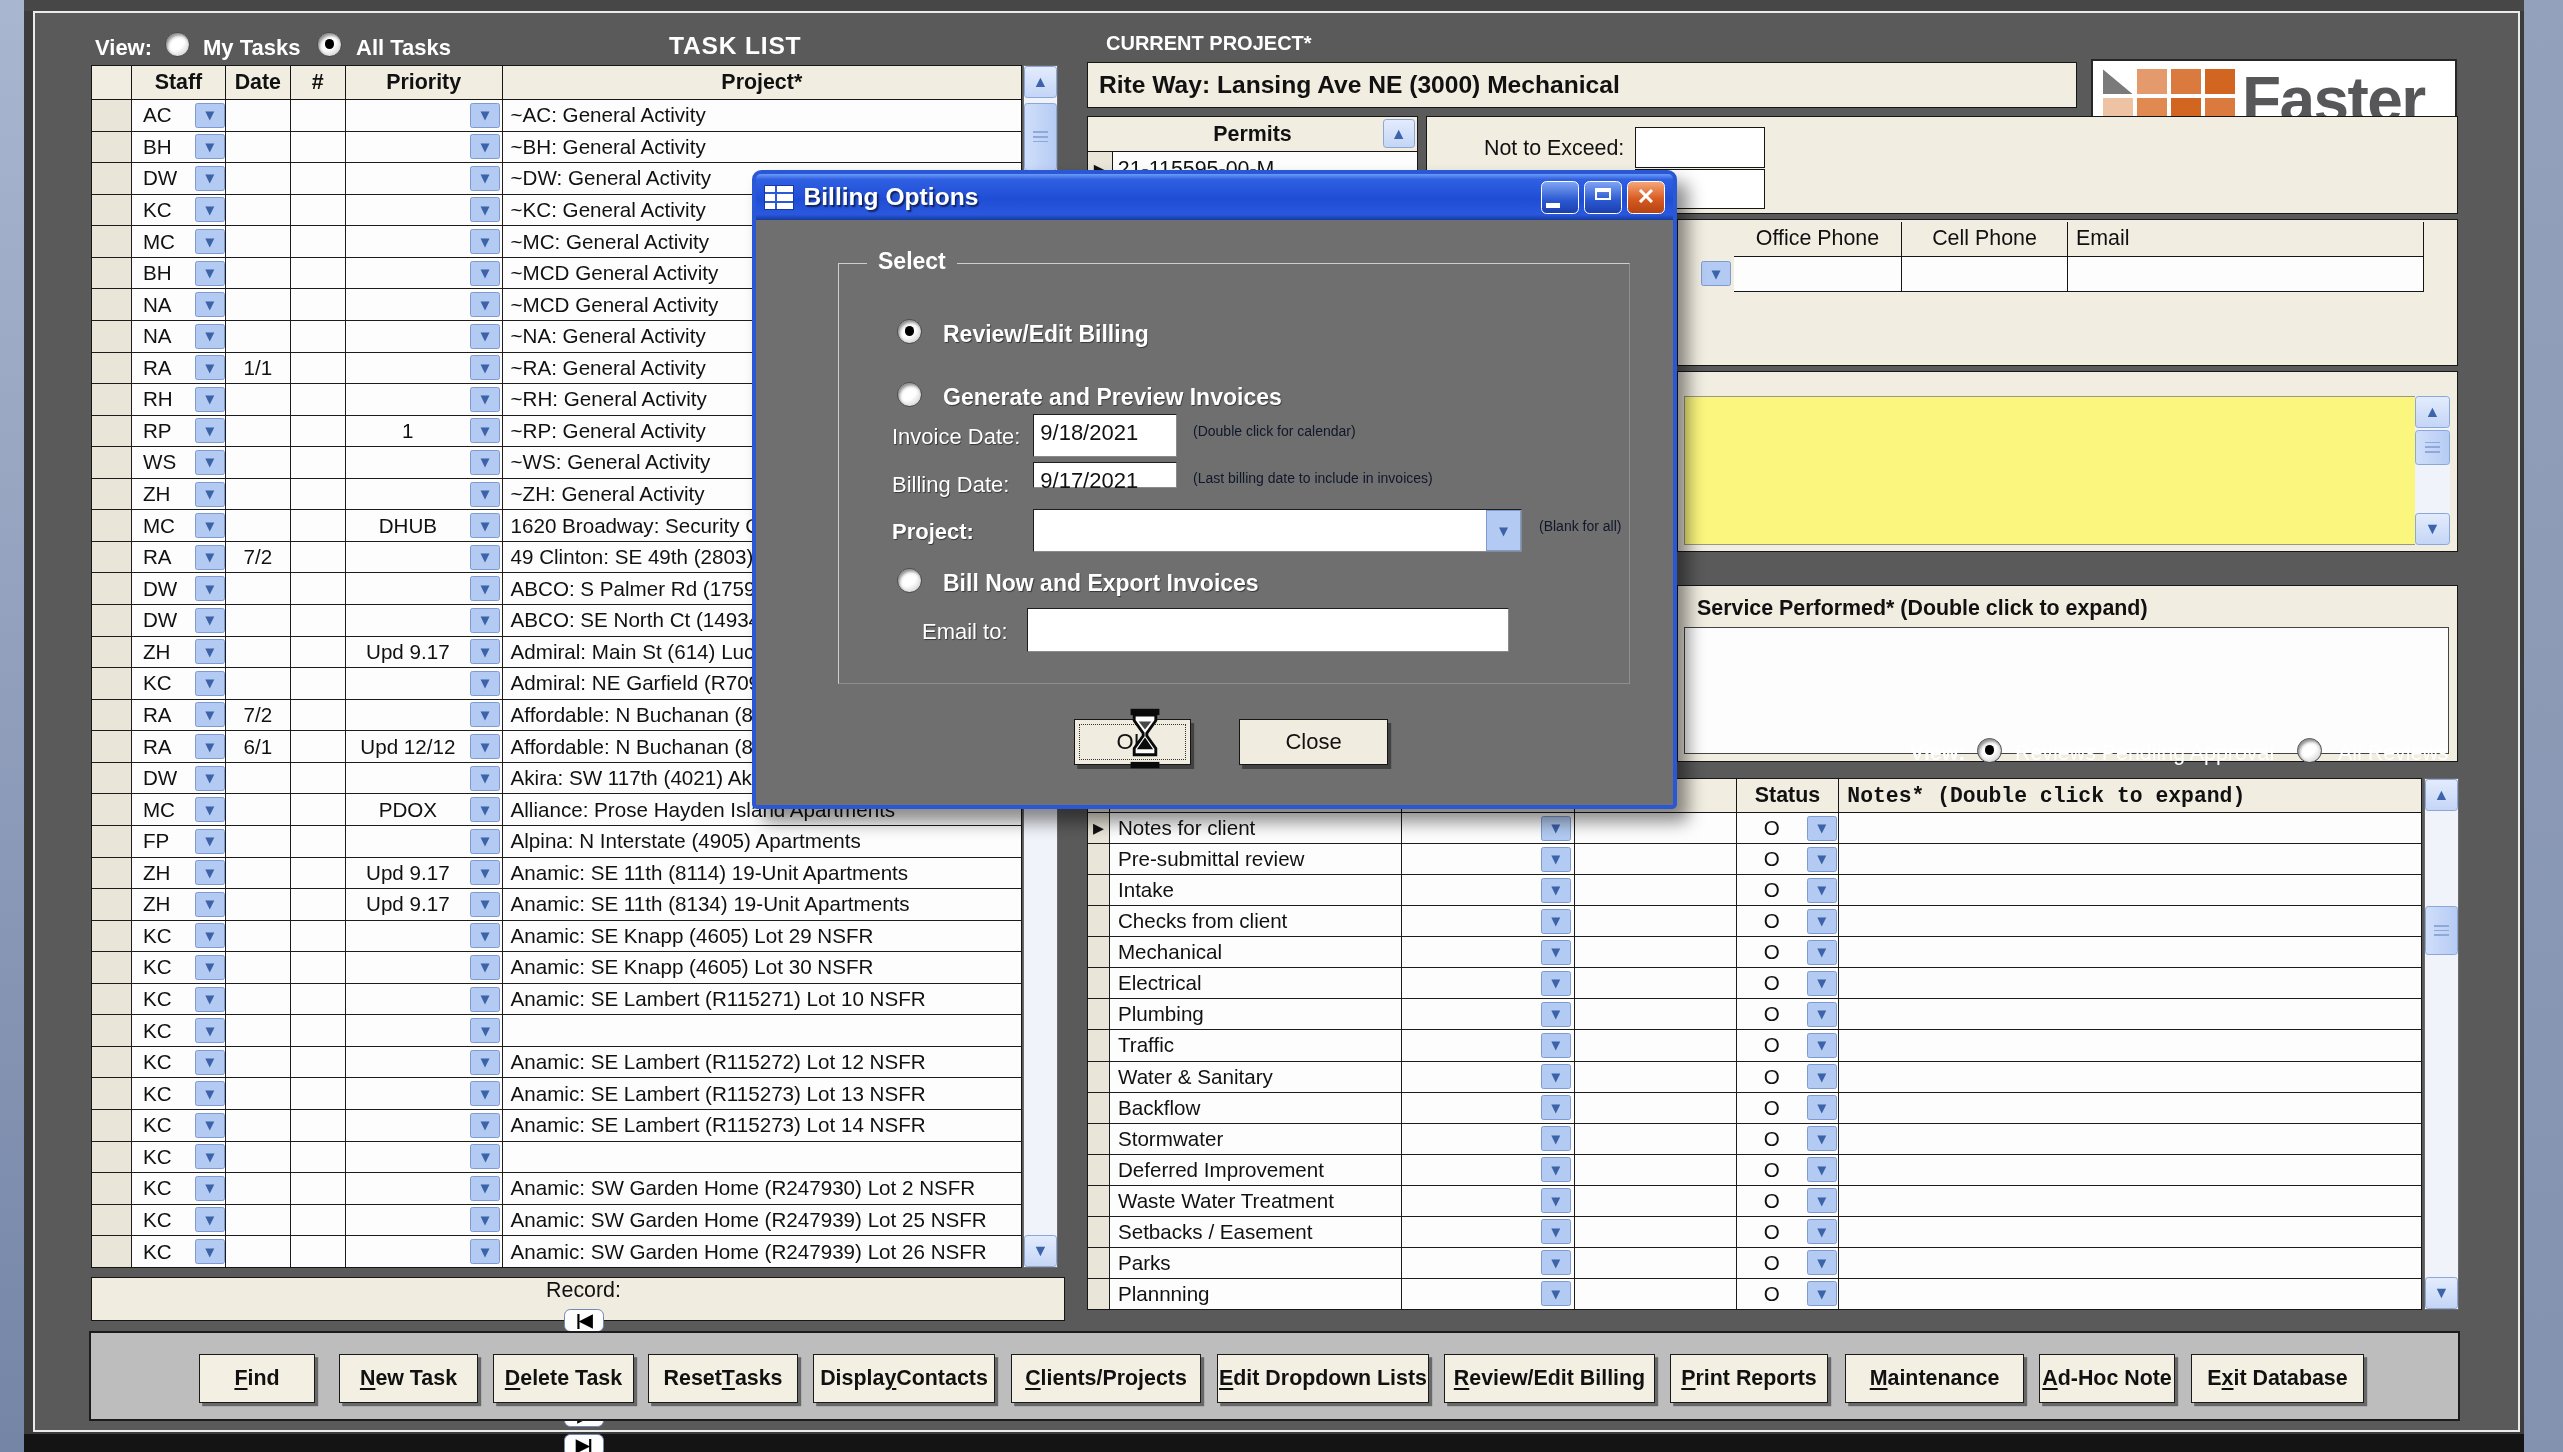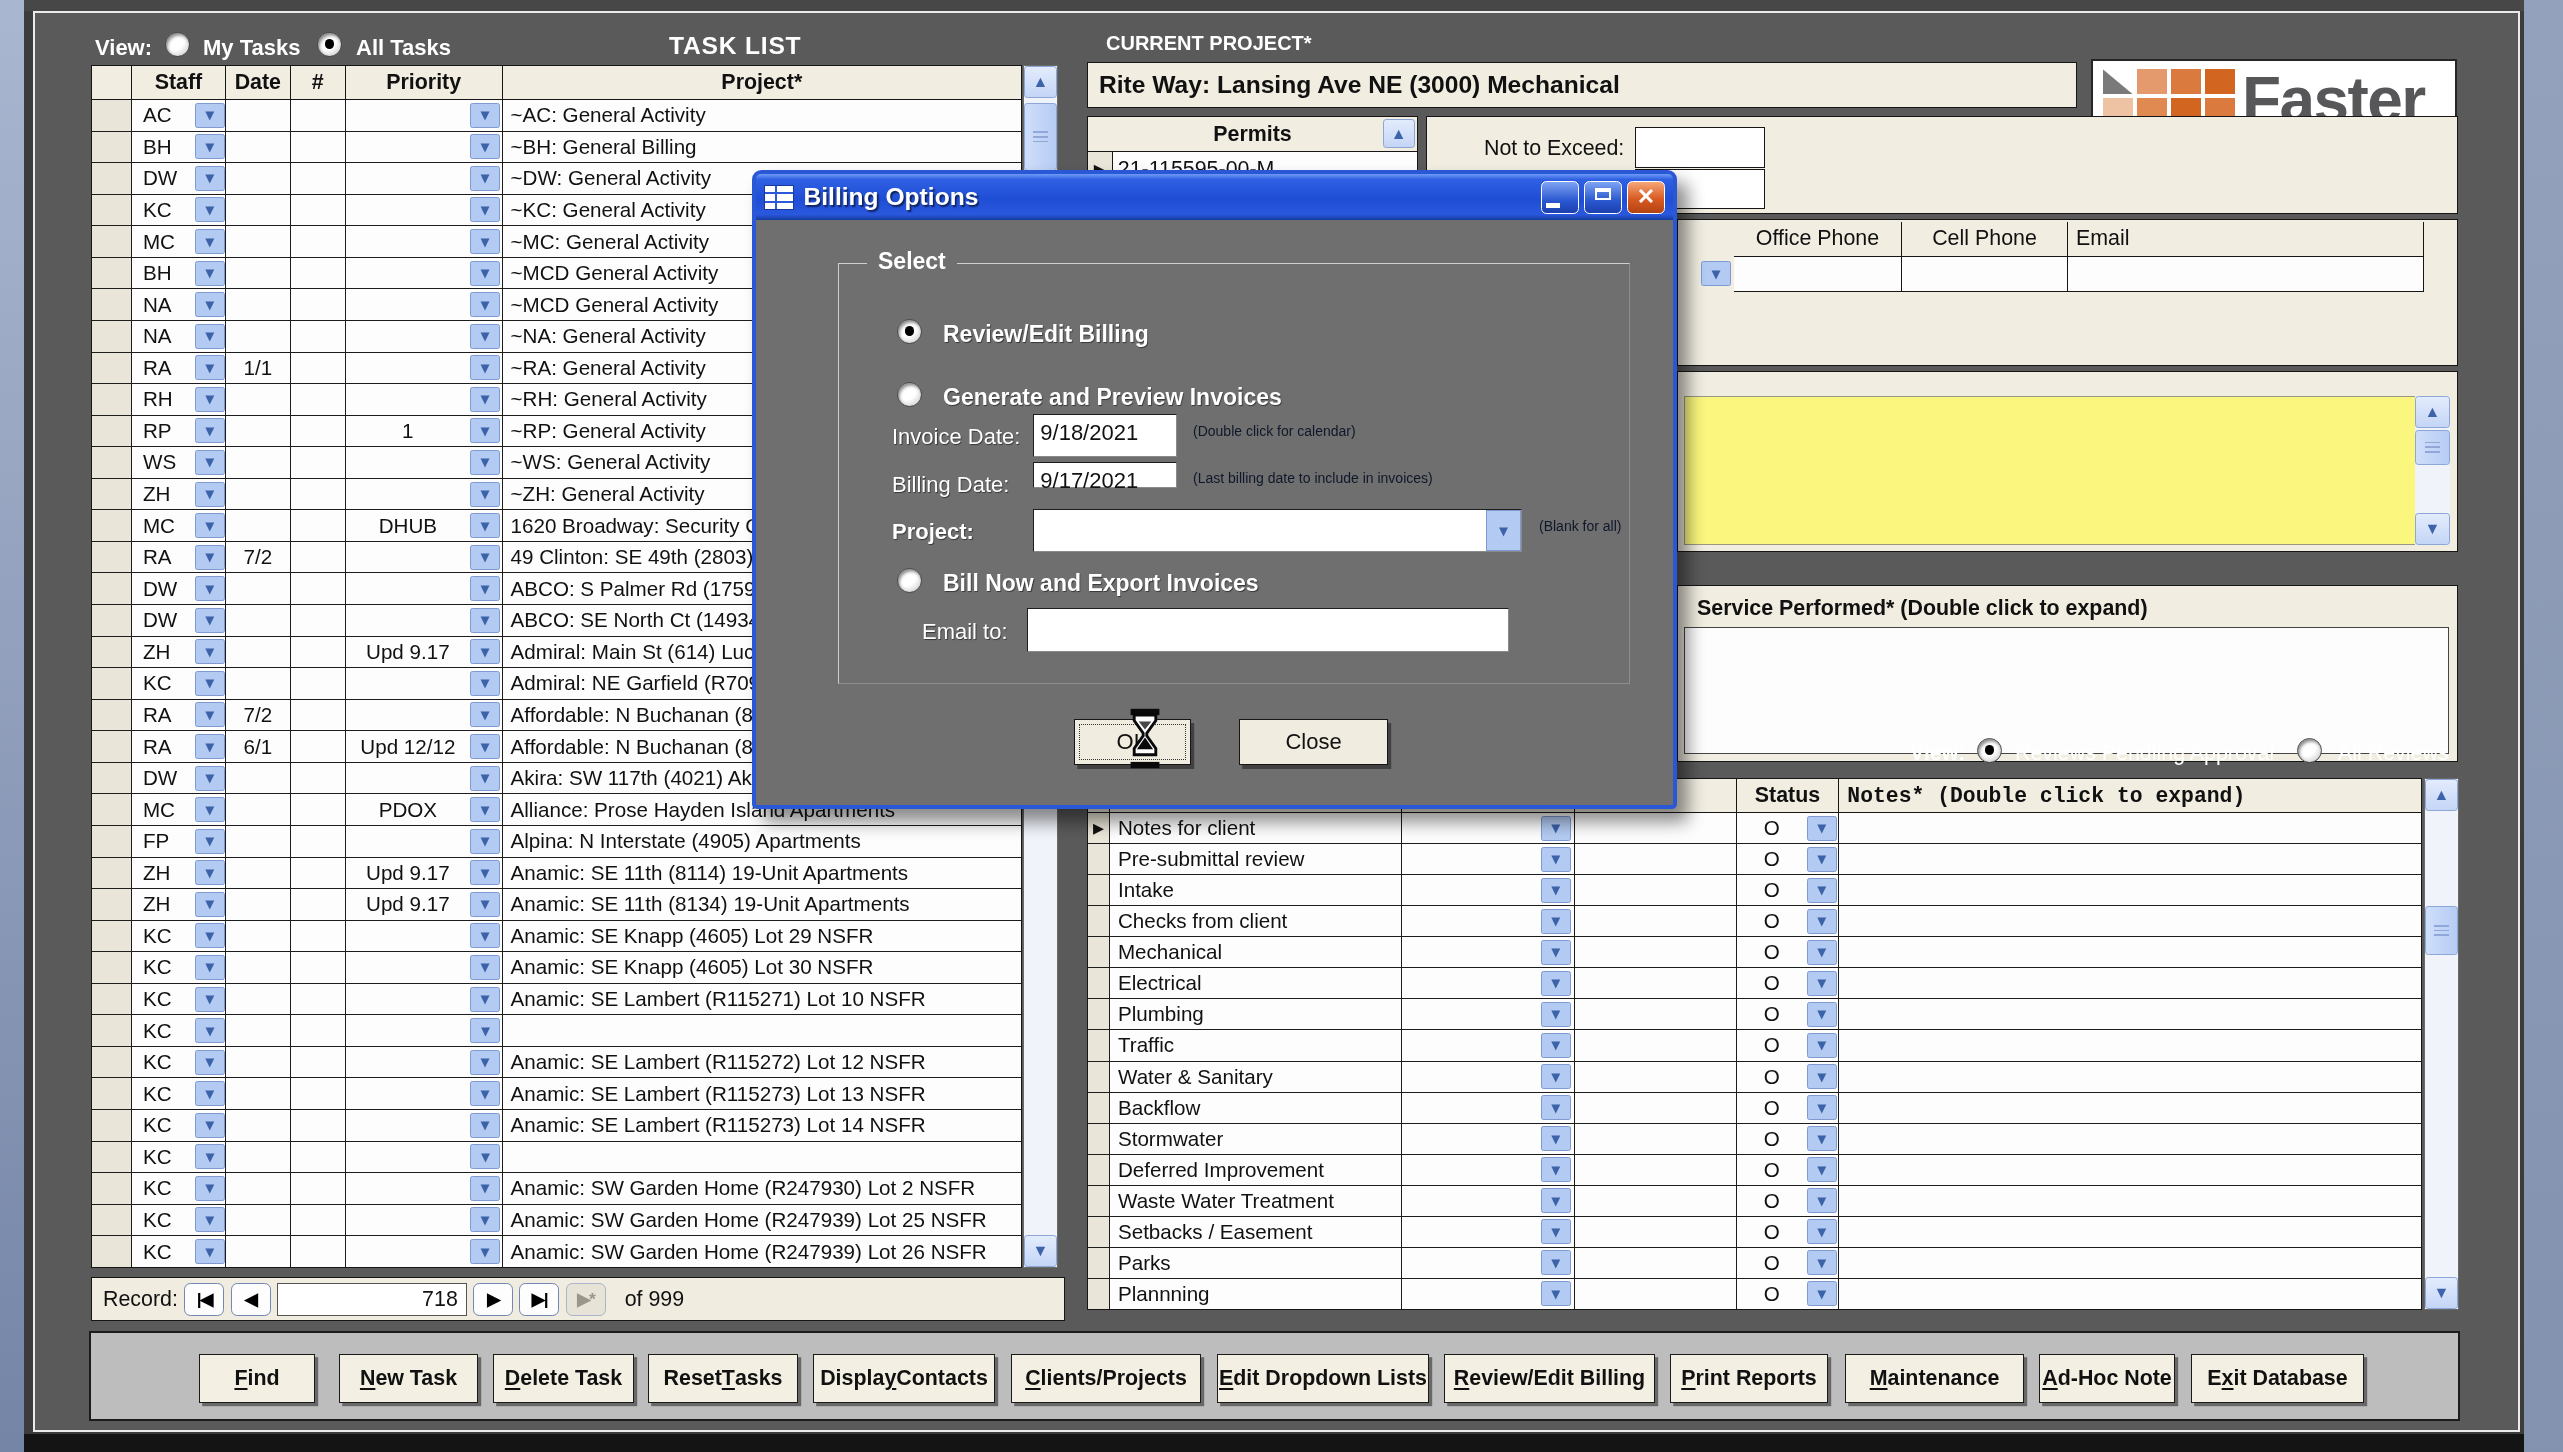--- a/index.html
+++ b/index.html
@@ -51,21 +51,21 @@
             border:0.8px solid #8da6d8; border-radius:3.2px; color:#3d63aa; font-size:16px; font-weight:bold;
             display:flex; align-items:center; justify-content:center; }
   .sb-thumb { width:100%; background:linear-gradient(90deg,#cfdefa,#b7ccf4); border:0.8px solid #8da6d8;
               border-radius:3.2px; display:flex; flex-direction:column; align-items:center; justify-content:center; gap:3.2px; }
   .sb-thumb i { display:block; width:14.3px; height:1.6px; background:#90a8d8; }
   .sb-fill { flex:1; }
 
   
   #record-nav { left:91px; top:1277px; width:974px; height:44px; background:#f0ecdf;
                 border:1.6px solid #161616; display:flex; align-items:center; gap:6.3px; padding-left:11px;
-                font-size:21.4px; }
+                font-size:21.4px;flex-direction:column; }
   .nav-btn { width:40px; height:33px; background:#fdfdfd; border:1.6px solid #7287b3; border-radius:6.3px;
              display:flex; align-items:center; justify-content:center; font-size:17.4px; font-weight:bold;
              color:#000; letter-spacing:-1.6px; }
   .nav-btn.dim { background:#e7e3d6; color:#9a968a; border-color:#aab4cc; }
   #rec-box { width:190px; height:33px; background:#fff; border:1.6px solid #555; text-align:right;
              padding:3.2px 8px 0 0; font-size:21.4px; }
 
   
   .panel { background:#f1ede1; border:1.6px solid #161616; }
   #proj-title { left:1087px; top:62px; width:990px; height:46px; display:flex; align-items:center;
@@ -229,21 +229,21 @@
       <div class="c w-staff">
         <span>BH</span>
         <span class="dd">▾</span>
       </div>
       <div class="c w-date"></div>
       <div class="c w-num"></div>
       <div class="c w-prio">
         <span class="ptxt"></span>
         <span class="dd" style="margin-right:1.6px;">▾</span>
       </div>
-      <div class="c w-proj">~BH: General Billing</div>
+      <div class="c w-proj">~BH: General Activity</div>
     </div>
     <div class="trow">
       <div class="c w-sel"></div>
       <div class="c w-staff">
         <span>DW</span>
         <span class="dd">▾</span>
       </div>
       <div class="c w-date"></div>
       <div class="c w-num"></div>
       <div class="c w-prio">

